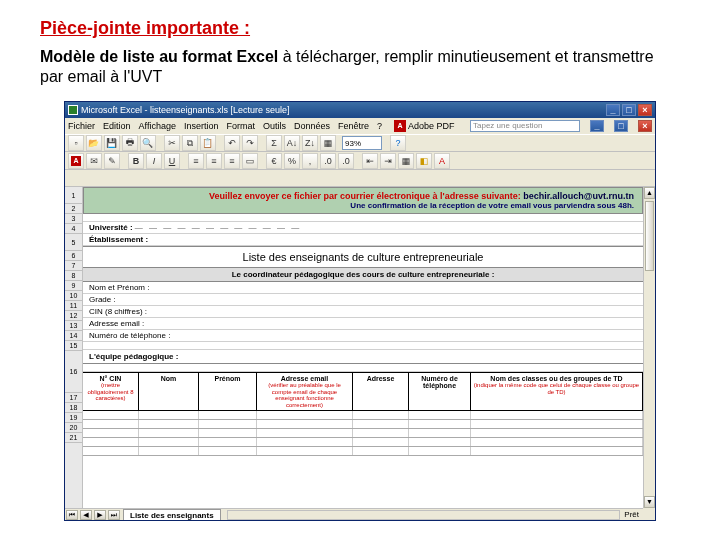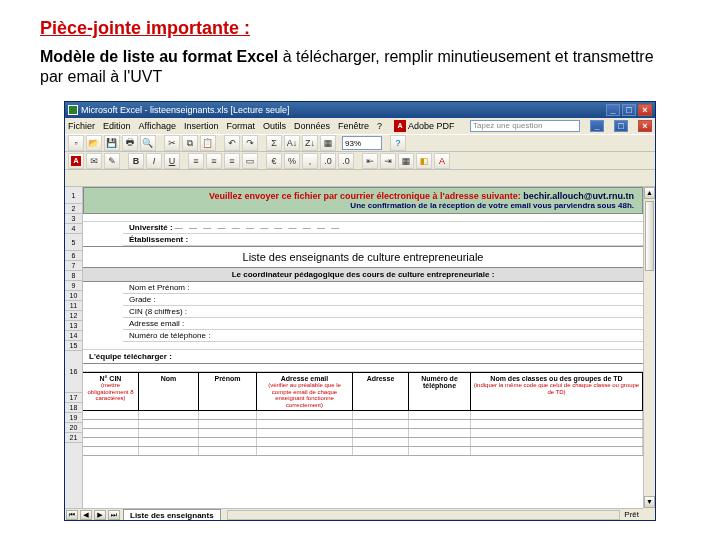--- a/index.html
+++ b/index.html
@@ -32,21 +32,21 @@
 
   .grid-area { position: absolute; top: 84px; left: 0; right: 0; bottom: 12px; background: #fff; overflow: hidden; border-top: 1px solid #c0c0c0; }
   .rowhead { position: absolute; left: 0; top: 0; bottom: 0; width: 18px; background: #e8e8e8; border-right: 1px solid #c0c0c0; }
   .rowhead div { height: 17px; border-bottom: 1px solid #c0c0c0; font-size: 7px; color: #000; text-align: center; line-height: 17px; }
   .rowhead div.small { height: 10px; line-height: 10px; }
   .sheet { position: absolute; left: 18px; right: 12px; top: 0; bottom: 0; }
 
   .banner { background: #b0d0b0; text-align: right; padding: 3px 8px; border: 1px solid #888; margin: 0; }
   .banner .l1 { color: #c00; font-weight: bold; font-size: 9px; }
   .banner .l2 { color: #006; font-weight: bold; font-size: 8px; }
-  .field-row { font-size: 8px; padding: 1px 6px; border-bottom: 1px solid #d0d0d0; color: #000; margin-left: 40px; }
+  .field-row { font-size: 8px; padding: 1px 6px; border-bottom: 1px solid #d0d0d0; color: #000; }
   .field-row b { font-weight: bold; }
   .dash { letter-spacing: 2px; color: #555; }
   .section-title { text-align: center; font-size: 11px; padding: 4px 0; border-top: 1px solid #888; border-bottom: 1px solid #888; }
   .grey-bar { background: #ddd; font-size: 8px; font-weight: bold; padding: 2px 6px; text-align: center; border-bottom: 1px solid #888; color: #000; }
   .thinrow { height: 8px; border-bottom: 1px solid #d0d0d0; }
   .team-label { font-size: 8px; font-weight: bold; padding: 2px 6px; border-bottom: 1px solid #888; }
   .tbl { display: flex; border-top: 1px solid #000; border-bottom: 1px solid #000; font-size: 7px; font-weight: bold; text-align: center; }
   .tbl > div { border-right: 1px solid #000; padding: 2px 2px; }
   .c-num { width: 56px; } .c-name { width: 60px; } .c-pre { width: 58px; } .c-mail { width: 96px; }
   .c-addr { width: 56px; } .c-tel { width: 62px; } .c-class { flex: 1; border-right: none; }
@@ -196,21 +196,21 @@
       <div class="field-row"><b>Université :</b> <span class="dash">— — — — — — — — — — — —</span></div>
       <div class="field-row"><b>Établissement :</b></div>
       <div class="section-title">Liste des enseignants de culture entrepreneuriale</div>
       <div class="grey-bar">Le coordinateur pédagogique des cours de culture entrepreneuriale :</div>
       <div class="field-row">Nom et Prénom :</div>
       <div class="field-row">Grade :</div>
       <div class="field-row">CIN (8 chiffres) :</div>
       <div class="field-row">Adresse email :</div>
       <div class="field-row">Numéro de téléphone :</div>
       <div class="thinrow"></div>
-      <div class="team-label">L'équipe télécharger :</div>
+      <div class="team-label">L'équipe pédagogique :</div>
       <div class="thinrow"></div>
       <div class="tbl">
         <div class="c-num"><span>N° CIN</span><span class="sub">(mettre obligatoirement 8 caractères)</span></div>
         <div class="c-name">Nom</div>
         <div class="c-pre">Prénom</div>
         <div class="c-mail"><span>Adresse email</span><span class="sub">(vérifier au préalable que le compte email de chaque enseignant fonctionne correctement)</span></div>
         <div class="c-addr">Adresse</div>
         <div class="c-tel">Numéro de téléphone</div>
         <div class="c-class"><span>Nom des classes ou des groupes de TD</span><span class="sub">(indiquer la même code que celui de chaque classe ou groupe de TD)</span></div>
       </div>

